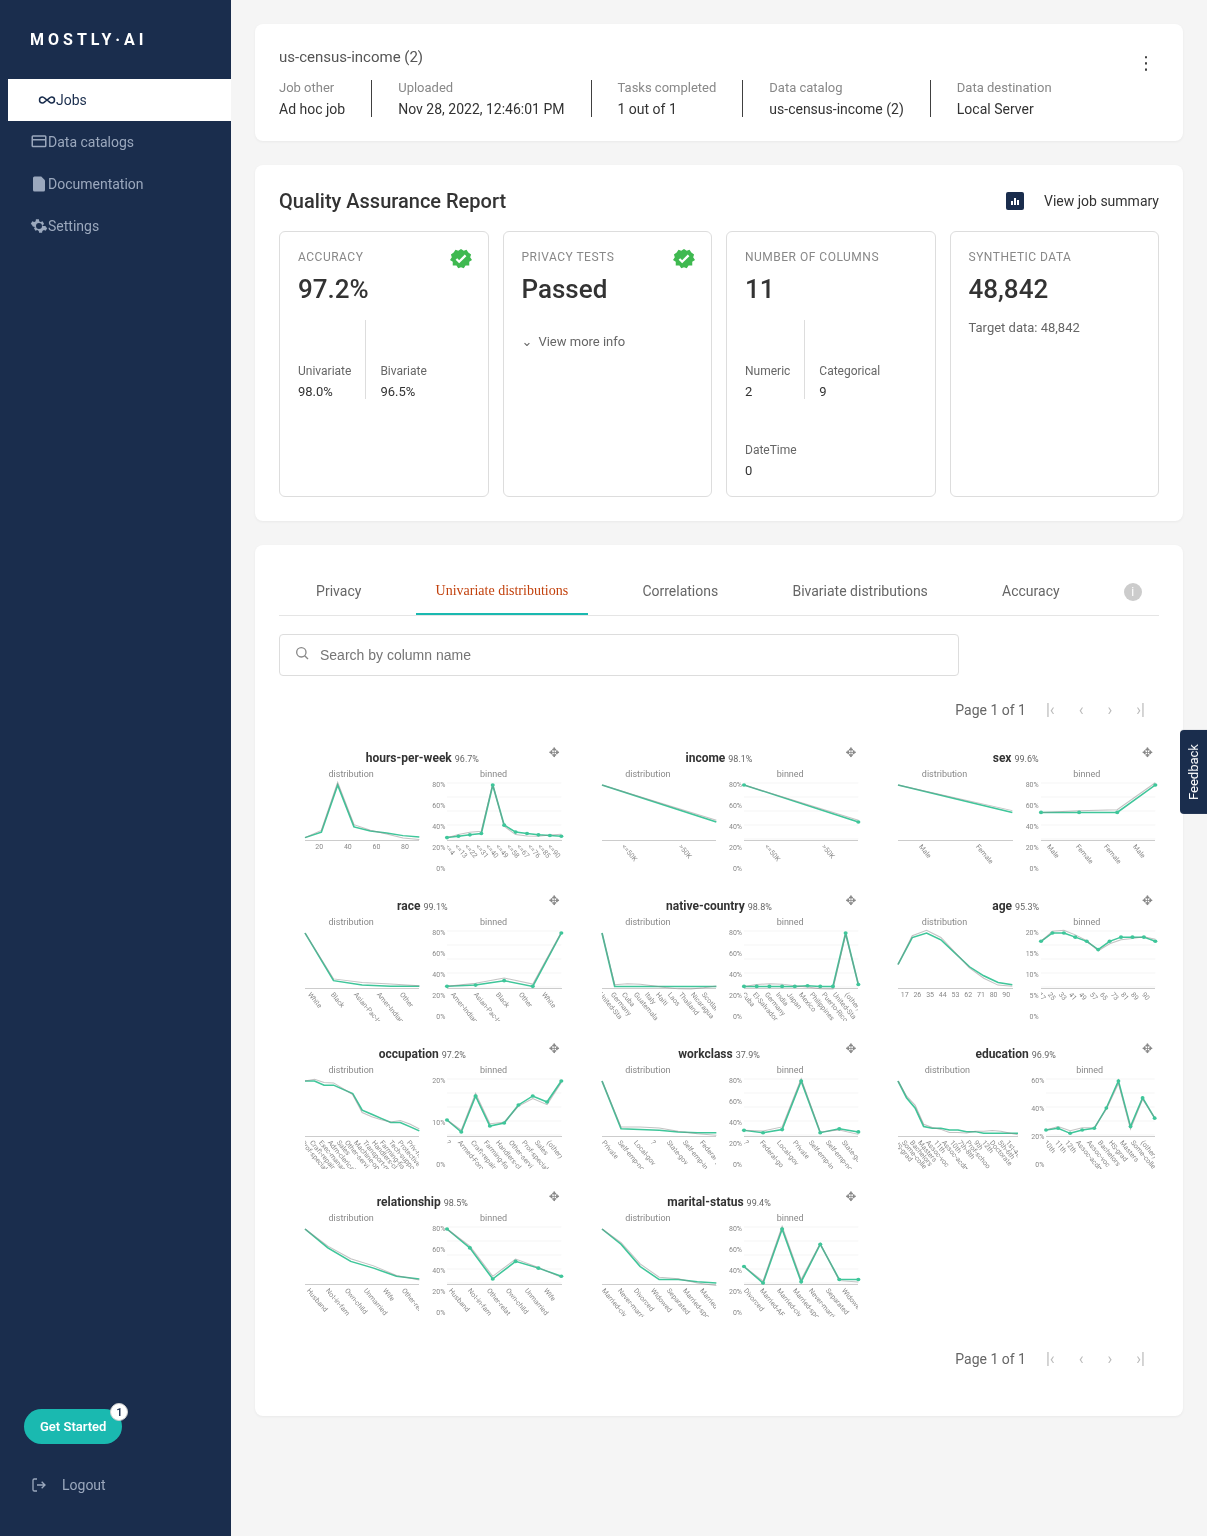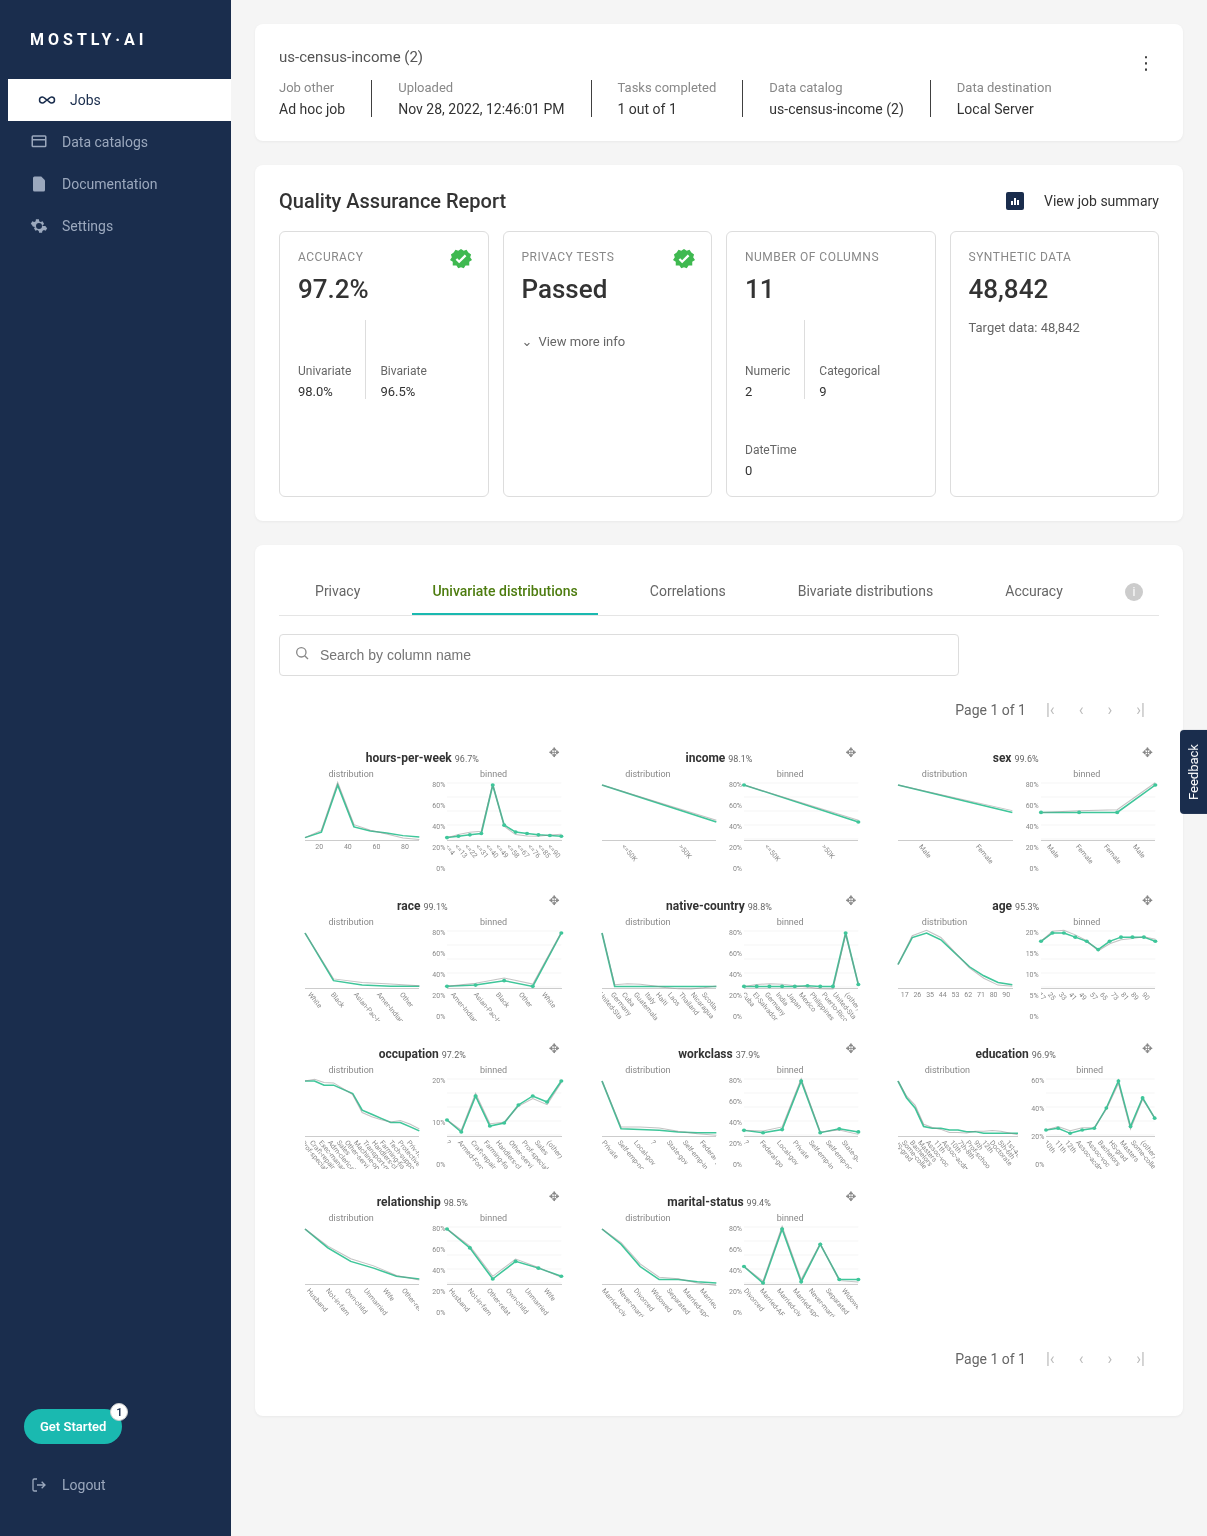--- a/index.html
+++ b/index.html
@@ -1,20 +1,20 @@
 <!DOCTYPE html>
 <html><head>
 <meta charset="utf-8">
 <style>
 * { box-sizing: border-box; margin: 0; padding: 0; }
 body { font-family: -apple-system, BlinkMacSystemFont, 'Segoe UI', Roboto, sans-serif; background: #f5f5f5; color: #333; width: 1207px; }
 .app { display: flex; min-height: 1536px; }
 .sidebar { width: 231px; background: #1a2d4d; color: #fff; display: flex; flex-direction: column; padding: 30px 0; }
 .logo { padding: 0 30px 30px 30px; font-size: 16px; letter-spacing: 4px; font-weight: 700; }
-.nav-item { display: flex; align-items: center; padding: 12px 30px; color: #9ba8bd; font-size: 14px; cursor: pointer; gap: 14px; }
+.nav-item { display: flex; align-items: center; padding: 12px 30px; color: #9ba8bd; font-size: 14px; cursor: pointer; }
 .nav-item.active { background: #fff; color: #1a2d4d; border-left: 3px solid #1a2d4d; margin-left: 5px; border-radius: 2px 0 0 2px; }
 .nav-item.active .icon-wrap { color: #1a2d4d; }
 .icon-wrap { width: 18px; height: 18px; display: inline-flex; align-items: center; justify-content: center; }
 .sidebar-spacer { flex: 1; }
 .get-started { margin: 0 24px 20px 24px; background: #1ab9b0; color: #fff; border-radius: 20px; padding: 10px 16px; font-size: 13px; font-weight: 600; position: relative; display: inline-flex; align-items: center; width: fit-content; }
 .get-started .badge { position: absolute; top: -6px; right: -6px; background: #fff; color: #1a2d4d; border-radius: 50%; width: 18px; height: 18px; font-size: 11px; display: flex; align-items: center; justify-content: center; border: 1px solid #ccc; }
 .logout { display: flex; align-items: center; gap: 14px; padding: 12px 30px; color: #9ba8bd; font-size: 14px; cursor: pointer; }
 
 .main { flex: 1; padding: 24px; background: #f5f5f5; }
 .card { background: #fff; border-radius: 8px; padding: 24px; margin-bottom: 24px; box-shadow: 0 1px 3px rgba(0,0,0,0.05); }
@@ -41,21 +41,21 @@
 .sub-metrics { display: flex; gap: 0; }
 .sub-metric { padding: 0 14px; border-left: 1px solid #ddd; }
 .sub-metric:first-child { padding-left: 0; border-left: none; }
 .sub-label { font-size: 12px; color: #666; margin-bottom: 6px; margin-top: 44px; }
 .sub-value { font-size: 13px; color: #333; }
 .view-more { display: flex; align-items: center; gap: 6px; font-size: 13px; color: #666; cursor: pointer; margin-top: 30px; }
 .target-data { font-size: 13px; color: #666; }
 
 .tabs { display: flex; border-bottom: 1px solid #e5e5e5; margin-bottom: 18px; justify-content: space-around; align-items: center; }
 .tab { padding: 14px 20px; font-size: 14px; color: #666; cursor: pointer; border-bottom: 2px solid transparent; }
-.tab.active { color: #4d7c0f; border-bottom-color: #1ab9b0; font-weight: 500; }
+.tab.active { color: #c2410c; border-bottom-color: #1ab9b0; font-weight: 500; font-family: Liberation Serif, serif; }
 .info-icon { width: 18px; height: 18px; background: #ccc; border-radius: 50%; color: #fff; font-size: 12px; display: flex; align-items: center; justify-content: center; margin-left: 10px; }
 
 .search-box { display: flex; align-items: center; border: 1px solid #ddd; border-radius: 4px; padding: 10px 14px; gap: 10px; max-width: 680px; }
 .search-box input { border: none; outline: none; flex: 1; font-size: 14px; color: #666; }
 
 .paginator { display: flex; justify-content: flex-end; align-items: center; gap: 16px; padding: 20px 10px; font-size: 14px; color: #666; }
 .pag-btn { color: #bbb; cursor: pointer; font-size: 16px; padding: 4px; }
 
 .chart-grid { display: grid; grid-template-columns: repeat(3, 1fr); gap: 10px; }
 .chart-cell { position: relative; padding: 8px 4px; }

